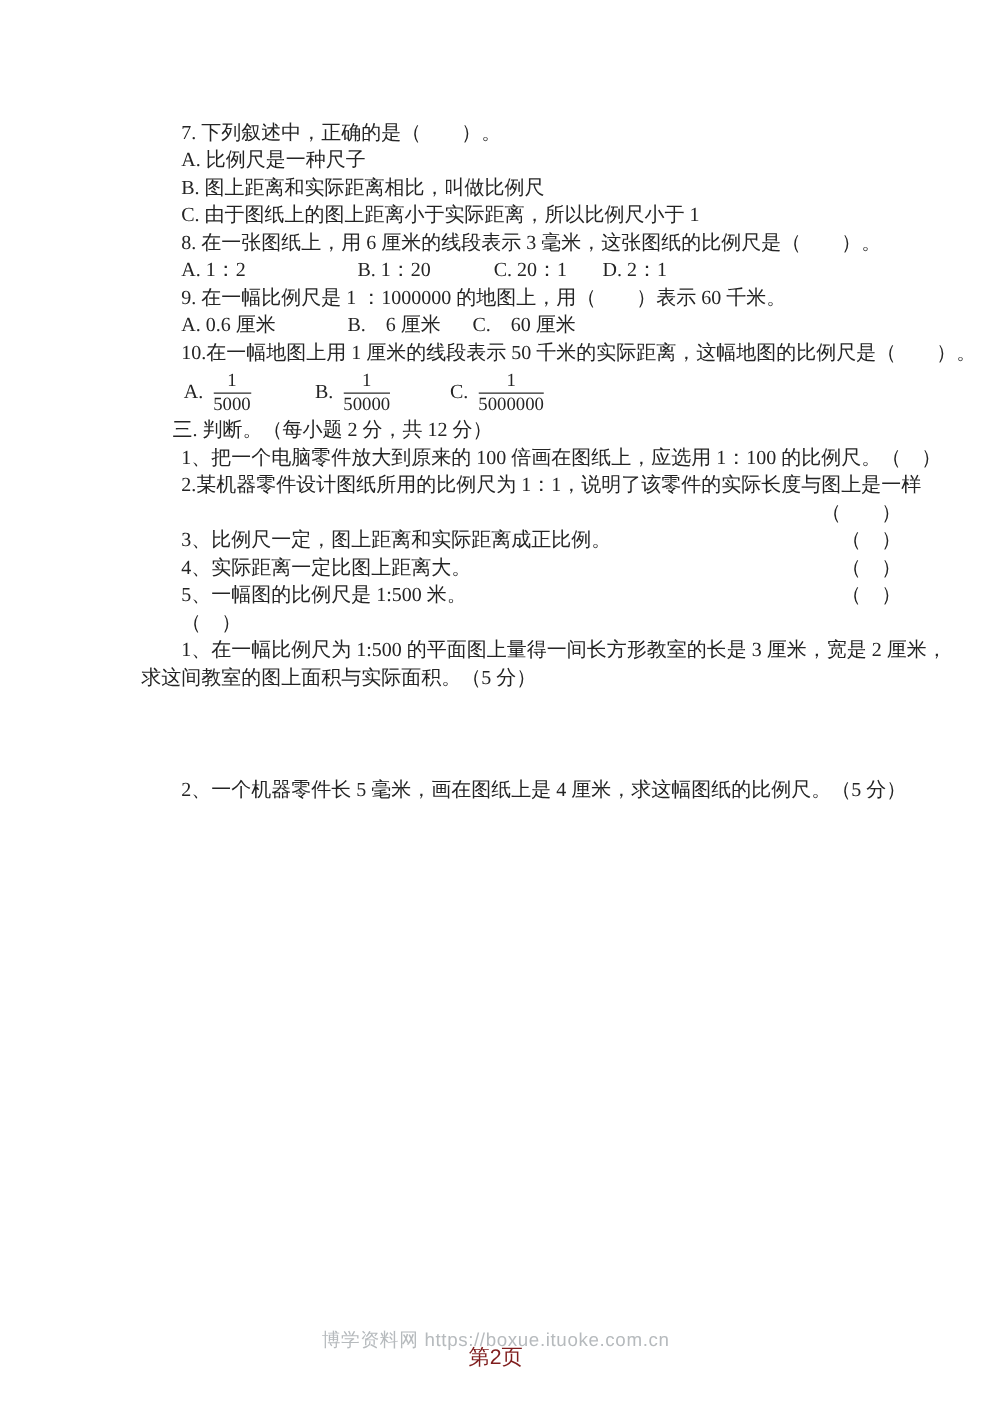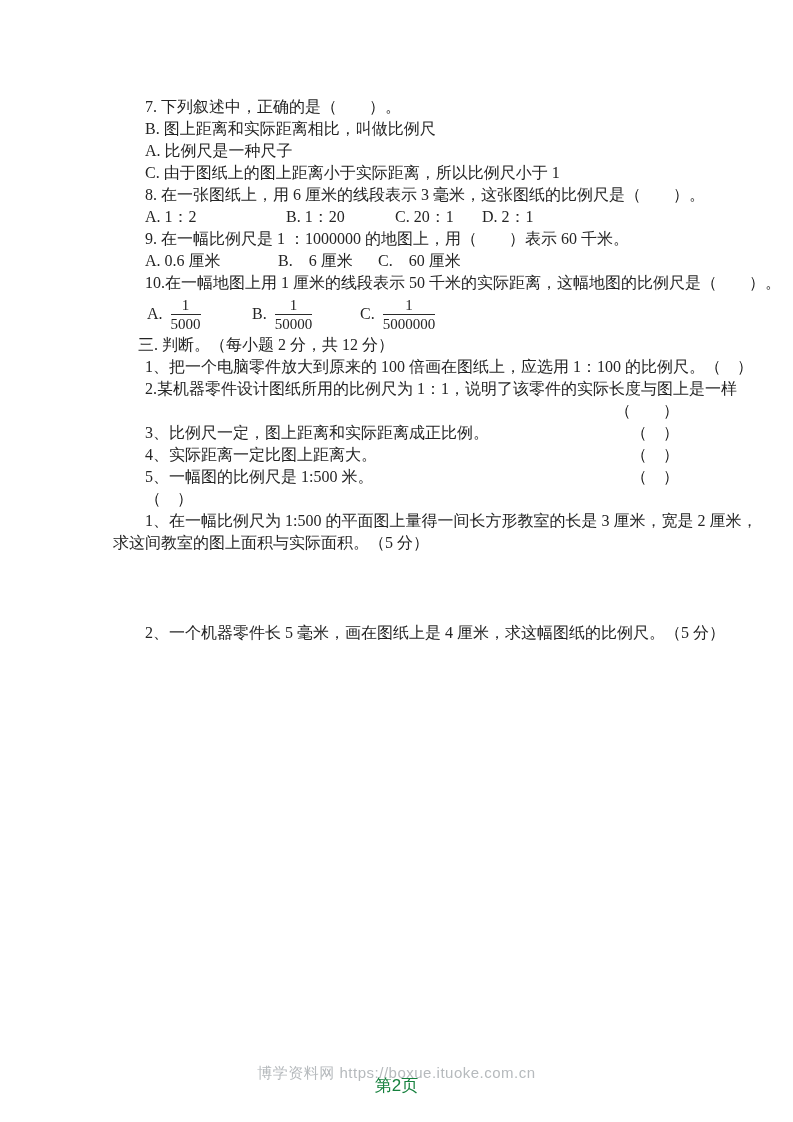--- a/index.html
+++ b/index.html
@@ -5,21 +5,21 @@
   html, body { margin:0; padding:0; background:#ffffff; }
   .page {
     position:relative;
     width:793px; height:1122px;
     background:#ffffff;
     font-family:"Liberation Serif","DejaVu Serif",serif;
     font-size:16px;
     color:#242424;
     overflow:hidden;
   }
-  .content { padding:96px 107px 0 113px; }
+  .content { padding:96px 65px 0 113px; }
   .line { margin:0; line-height:22px; white-space:nowrap; }
   .indent { padding-left:32px; }
   .sec { padding-left:25px; }
 
   
   .opt-row { padding-left:32px; }
   .opt-row span { display:inline-block; }
   .q8-row .o1 { width:121px; }
   .q8-row .o2 { width:109px;margin-left:20px; }
   .q8-row .o3 { width:87px; }
@@ -47,34 +47,34 @@
     position:absolute; top:1064px; left:0; width:100%;
     text-align:center;
     color:#b6babd;
     font-family:"Liberation Sans","DejaVu Sans",sans-serif;
     font-size:15px; letter-spacing:0.5px;
     line-height:18px;
   }
   .pagenum {
     position:absolute; top:1076px; left:0; width:100%;
     text-align:center;
-    color:#15803d;
+    color:#7f1d1d;
     font-family:"Liberation Sans","DejaVu Sans",sans-serif;
     font-size:17px; line-height:20px;
   }
 </style>
 </head>
 <body>
 
 <div class="page">
   <main class="content">
 
     <p class="line indent">7. 下列叙述中，正确的是（　　）。</p>
+    <p class="line indent">A. 比例尺是一种尺子</p>
     <p class="line indent">B. 图上距离和实际距离相比，叫做比例尺</p>
-    <p class="line indent">A. 比例尺是一种尺子</p>
     <p class="line indent">C. 由于图纸上的图上距离小于实际距离，所以比例尺小于 1</p>
 
     <p class="line indent">8. 在一张图纸上，用 6 厘米的线段表示 3 毫米，这张图纸的比例尺是（　　）。</p>
     <div class="line opt-row q8-row">
       <span class="o1">A. 1：2</span><span class="o2">B. 1：20</span><span class="o3">C. 20：1</span><span class="o4">D. 2：1</span>
     </div>
 
     <p class="line indent">9. 在一幅比例尺是 1 ：1000000 的地图上，用（　　）表示 60 千米。</p>
     <div class="line opt-row q9-row">
       <span class="o1">A. 0.6 厘米</span><span class="o2">B.　6 厘米</span><span class="o3">C.　60 厘米</span>

